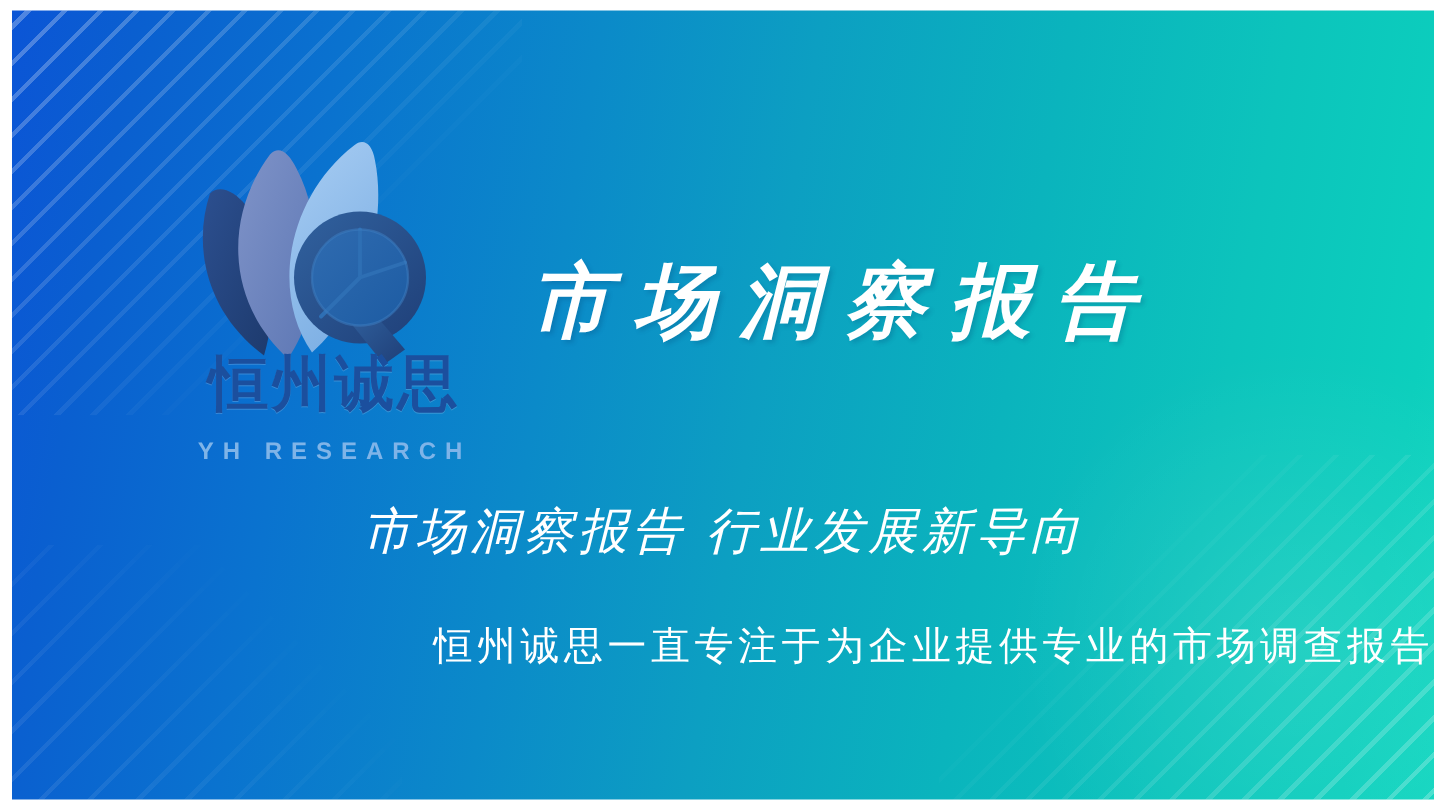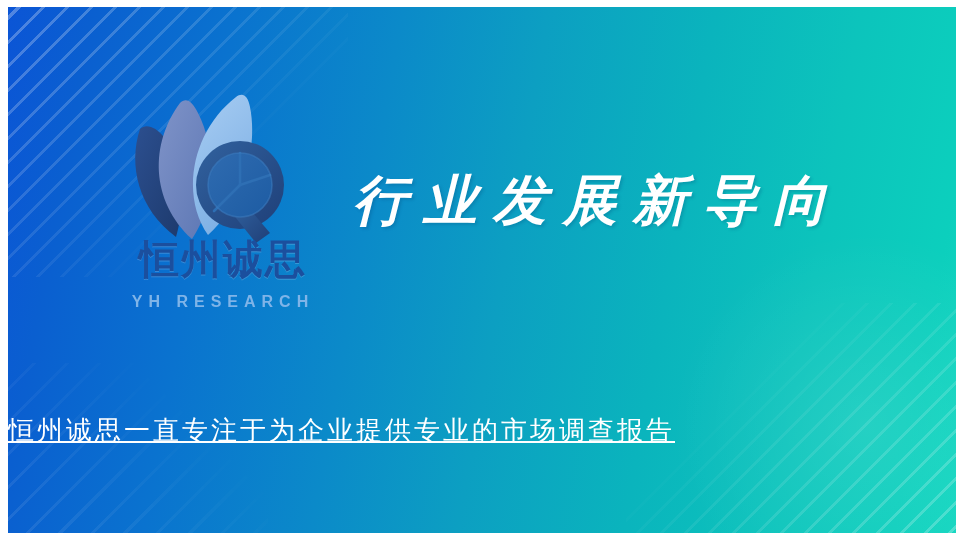--- a/index.html
+++ b/index.html
@@ -113,21 +113,21 @@
     height: 175px;
   }
   .logo-wordmark {
     position: absolute;
     left: 0;
     top: 162px;
     width: 230px;
     text-align: center;
   }
   .logo-cn {
-    font-family: Liberation Serif, serif;
+    font-family: Liberation Mono, monospace;
     font-size: 40px;
     font-weight: bold;
     color: #1b4f9e;
     letter-spacing: 2px;
     line-height: 1.05;
     text-shadow: 0 1px 0 rgba(255,255,255,0.18);
     white-space: nowrap;
   }
   .logo-en {
     font-family: "Liberation Sans", sans-serif;
@@ -168,27 +168,26 @@
     letter-spacing: 3px;
     white-space: nowrap;
   }
 
   
   .tagline {
     position: absolute;
     left: 0;
     right: 0;
     top: 406px;
-    text-align: left;
+    text-align: right;
     font-family: "DejaVu Serif", "Liberation Serif", serif;
     font-size: 26px;
     color: #ffffff;
     letter-spacing: 3px;
     white-space: nowrap;
-    text-decoration: underline;
   }
 </style>
 </head>
 <body>
 
 <div class="cover">
   <div class="canvas">
 
     <div class="stripes stripes-tl"></div>
     <div class="stripes stripes-br"></div>
@@ -238,19 +237,20 @@
         </g>
         <circle cx="120" cy="108" r="32" fill="none" stroke="#3c7cc0" stroke-width="1.6" opacity="0.55"></circle>
       </svg>
 
       <div class="logo-wordmark">
         <div class="logo-cn">恒州诚思</div>
         <div class="logo-en">YH RESEARCH</div>
       </div>
     </div>
 
-    <div class="main-title">行业发展新导向</div>
-
+    <div class="main-title">市场洞察报告</div>
+
+    <div class="subtitle">市场洞察报告 行业发展新导向</div>
 
     <div class="tagline">恒州诚思一直专注于为企业提供专业的市场调查报告</div>
 
   </div>
 </div>
 
 </body></html>

